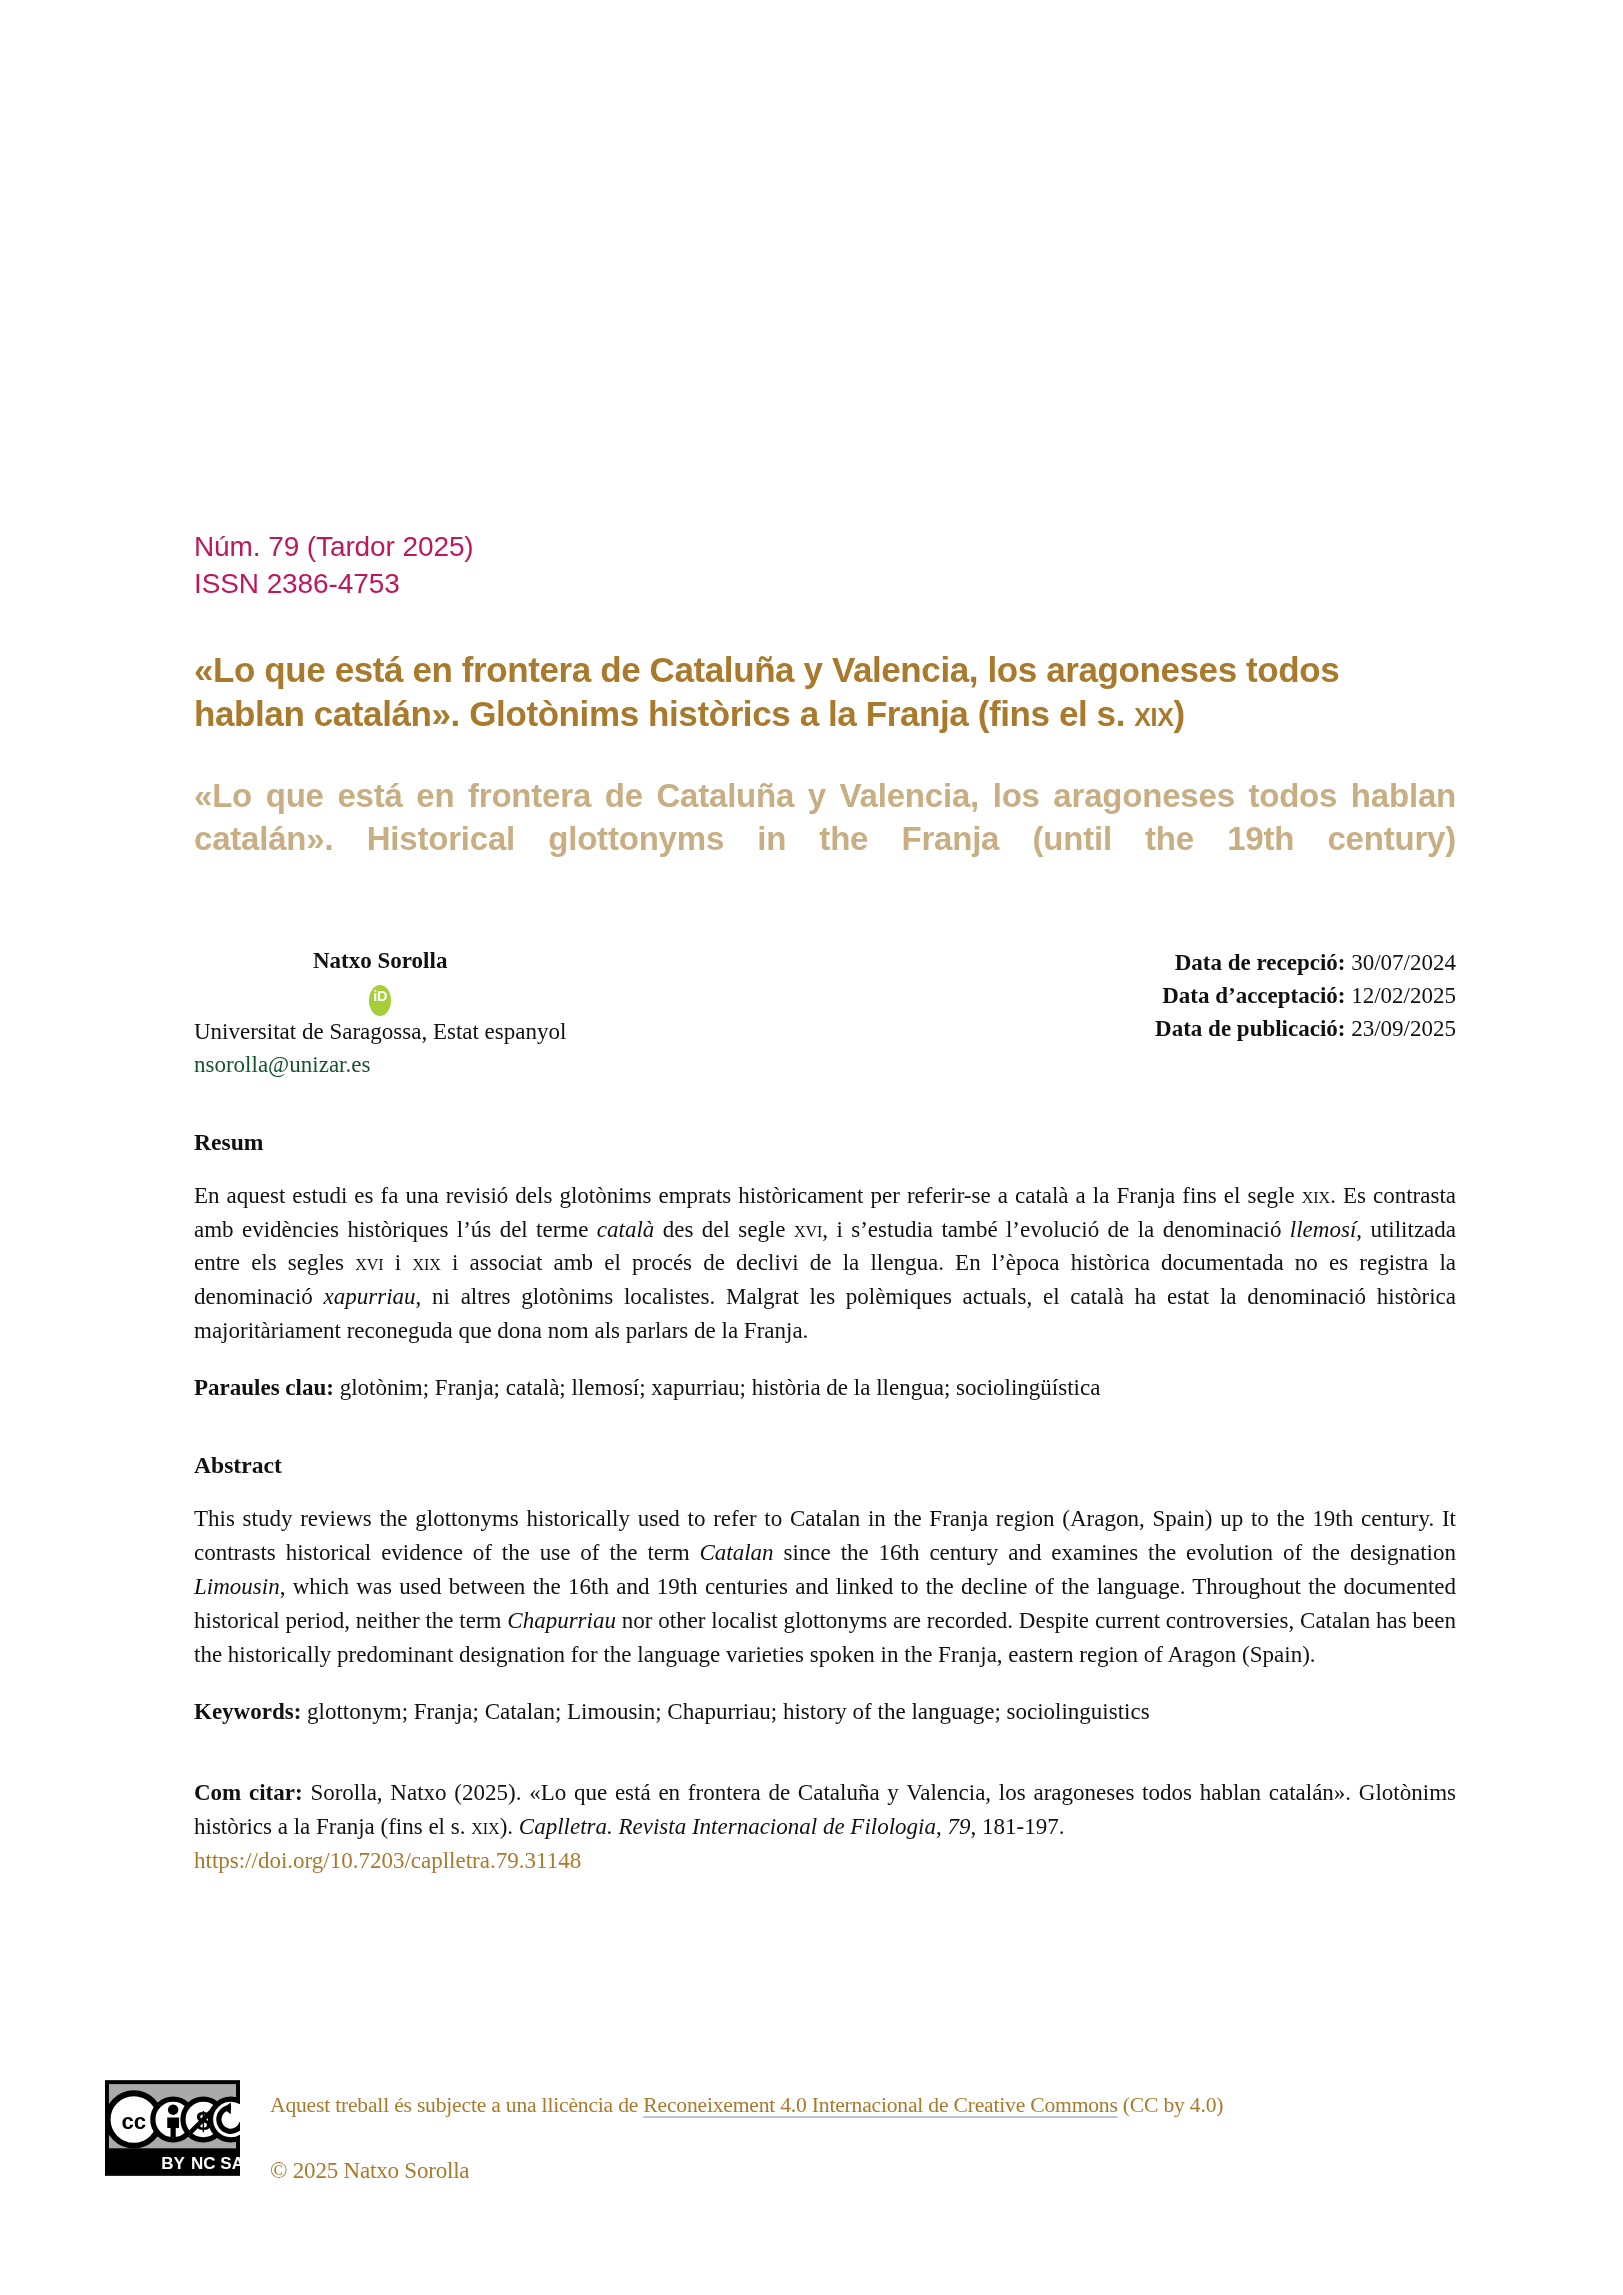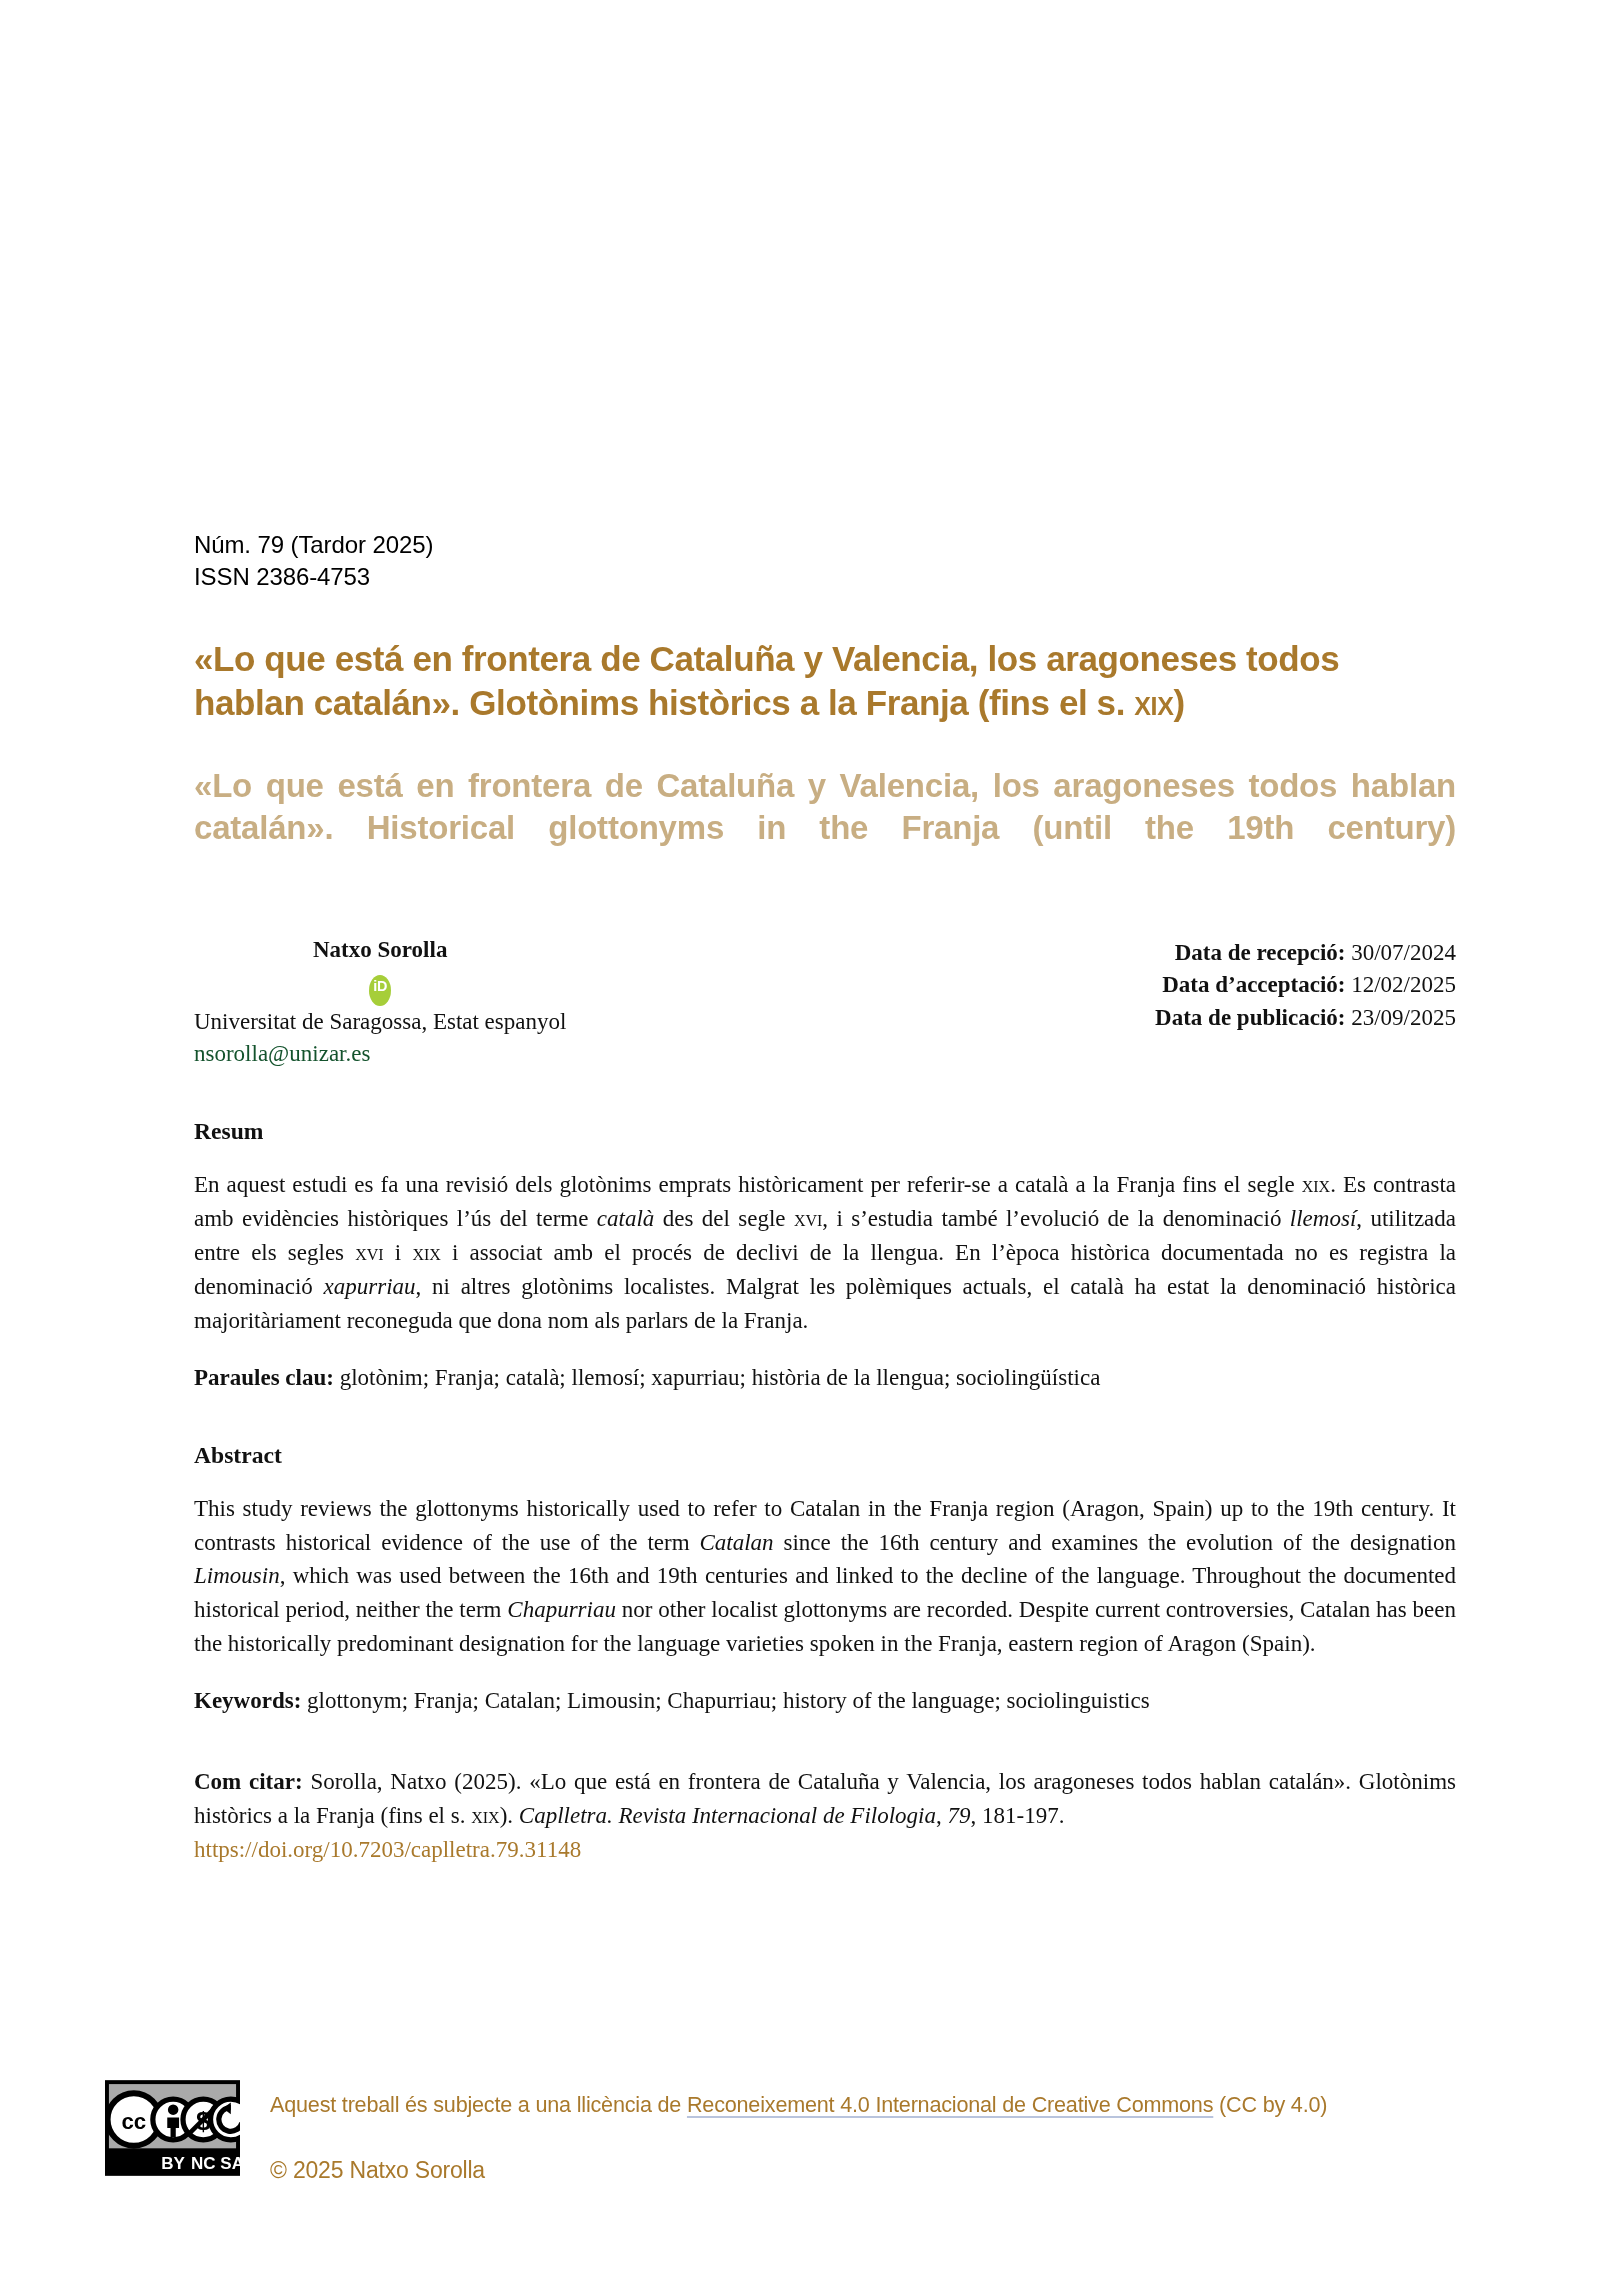--- a/index.html
+++ b/index.html
@@ -27,22 +27,22 @@
   .content {
     position: absolute;
     left: 194px;
     top: 529px;
     width: 1262px;
   }
 
   
   .issue-line {
     font-family: "Liberation Sans", "DejaVu Sans", sans-serif;
-    color: #000000;
-    font-size: 24px;
+    color: #be185d;
+    font-size: 28px;
     line-height: 1.32;
     letter-spacing: -0.1px;
   }
   .issue-line div { white-space: nowrap; }
 
   
   .title-ca {
     font-family: "Liberation Sans", "DejaVu Sans", sans-serif;
     font-weight: bold;
     color: #A9792C;
@@ -161,21 +161,21 @@
     align-items: flex-start;
     gap: 30px;
   }
   .cc-badge {
     width: 135px;
     height: 96px;
     flex: 0 0 auto;
     display: block;
   }
   .footer-text {
-    font-family: Liberation Sans, sans-serif;
+    font-family: Liberation Serif, serif;
     color: #A9792C;
     font-size: 21.6px;
     line-height: 1.3;
     padding-top: 10.5px;
     letter-spacing: -0.2px;
   }
   .footer-link {
     color: #A9792C;
     text-decoration: underline;
     text-decoration-color: #b9c4dd;

